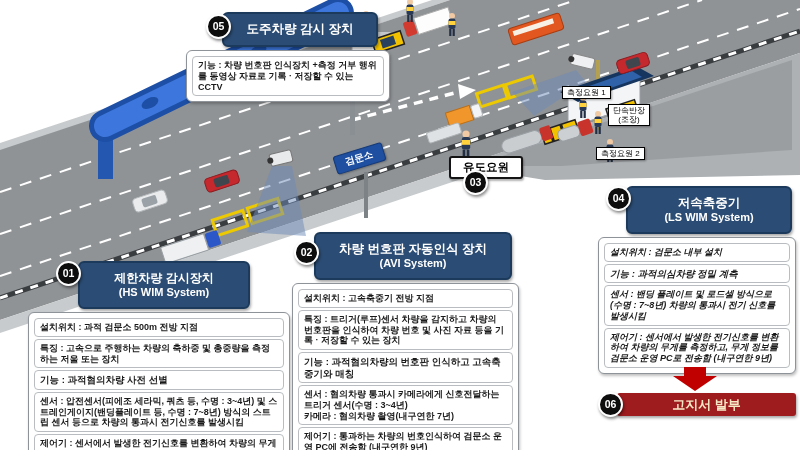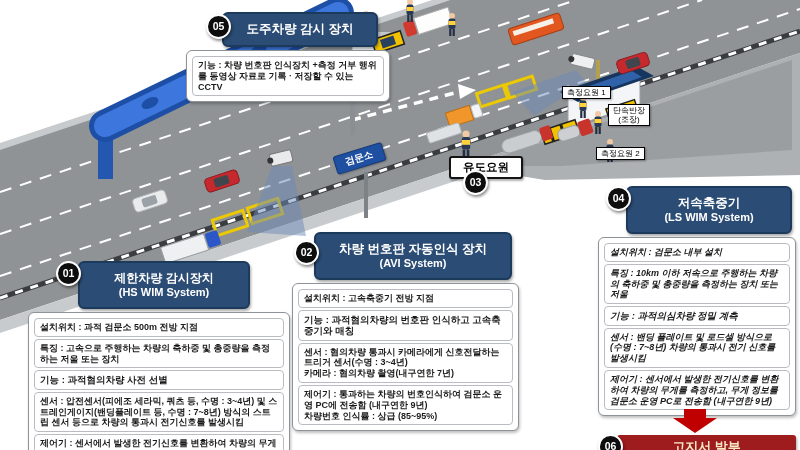--- a/index.html
+++ b/index.html
@@ -272,20 +272,21 @@
   </div>
 
   <div class="callout" id="c02">
     <div class="badge">02</div>
     <div class="hdr">
       <div class="t">차량 번호판 자동인식 장치</div>
       <div class="s">(AVI System)</div>
     </div>
     <div class="panel">
       <div class="row">설치위치 : 고속축중기 전방 지점</div>
+      <div class="row">특징 : 트리거(루프)센서 차량을 감지하고 차량의 번호판을 인식하여 차량 번호 및 사진 자료 등을 기록 · 저장할 수 있는 장치</div>
       <div class="row emph">기능 : 과적혐의차량의 번호판 인식하고 고속축중기와 매칭</div>
       <div class="row">
         <div>센서 : 혐의차량 통과시 카메라에게 신호전달하는 트리거 센서(수명 : 3~4년)</div>
         <div>카메라 : 혐의차량 촬영(내구연한 7년)</div>
       </div>
       <div class="row">
         <div>제어기 : 통과하는 차량의 번호인식하여 검문소 운영 PC에 전송함 (내구연한 9년)</div>
         <div>차량번호 인식률 : 상급 (85~95%)</div>
 
       </div>
@@ -298,21 +299,20 @@
   </div>
 
   <div class="callout" id="c04">
     <div class="badge">04</div>
     <div class="hdr">
       <div class="t">저속축중기</div>
       <div class="s">(LS WIM System)</div>
     </div>
     <div class="panel">
       <div class="row">설치위치 : 검문소 내부 설치</div>
-      <div class="row">특징 : 10km 이하 저속으로 주행하는 차량의 축하중 및 총중량을 측정하는 장치 또는 저울</div>
       <div class="row emph">기능 : 과적의심차량 정밀 계측</div>
       <div class="row">센서 : 밴딩 플레이트 및 로드셀 방식으로 (수명 : 7~8년) 차량의 통과시 전기 신호를 발생시킴</div>
       <div class="row">제어기 : 센서에서 발생한 전기신호를 변환하여 차량의 무게를 측정하고, 무게 정보를 검문소 운영 PC로 전송함 (내구연한 9년)</div>
     </div>
     <div id="arrow6"></div>
     <div id="c06row">
       <div class="badge" id="c06badge">06</div>
       <div id="c06banner">고지서 발부</div>
     </div>
   </div>

